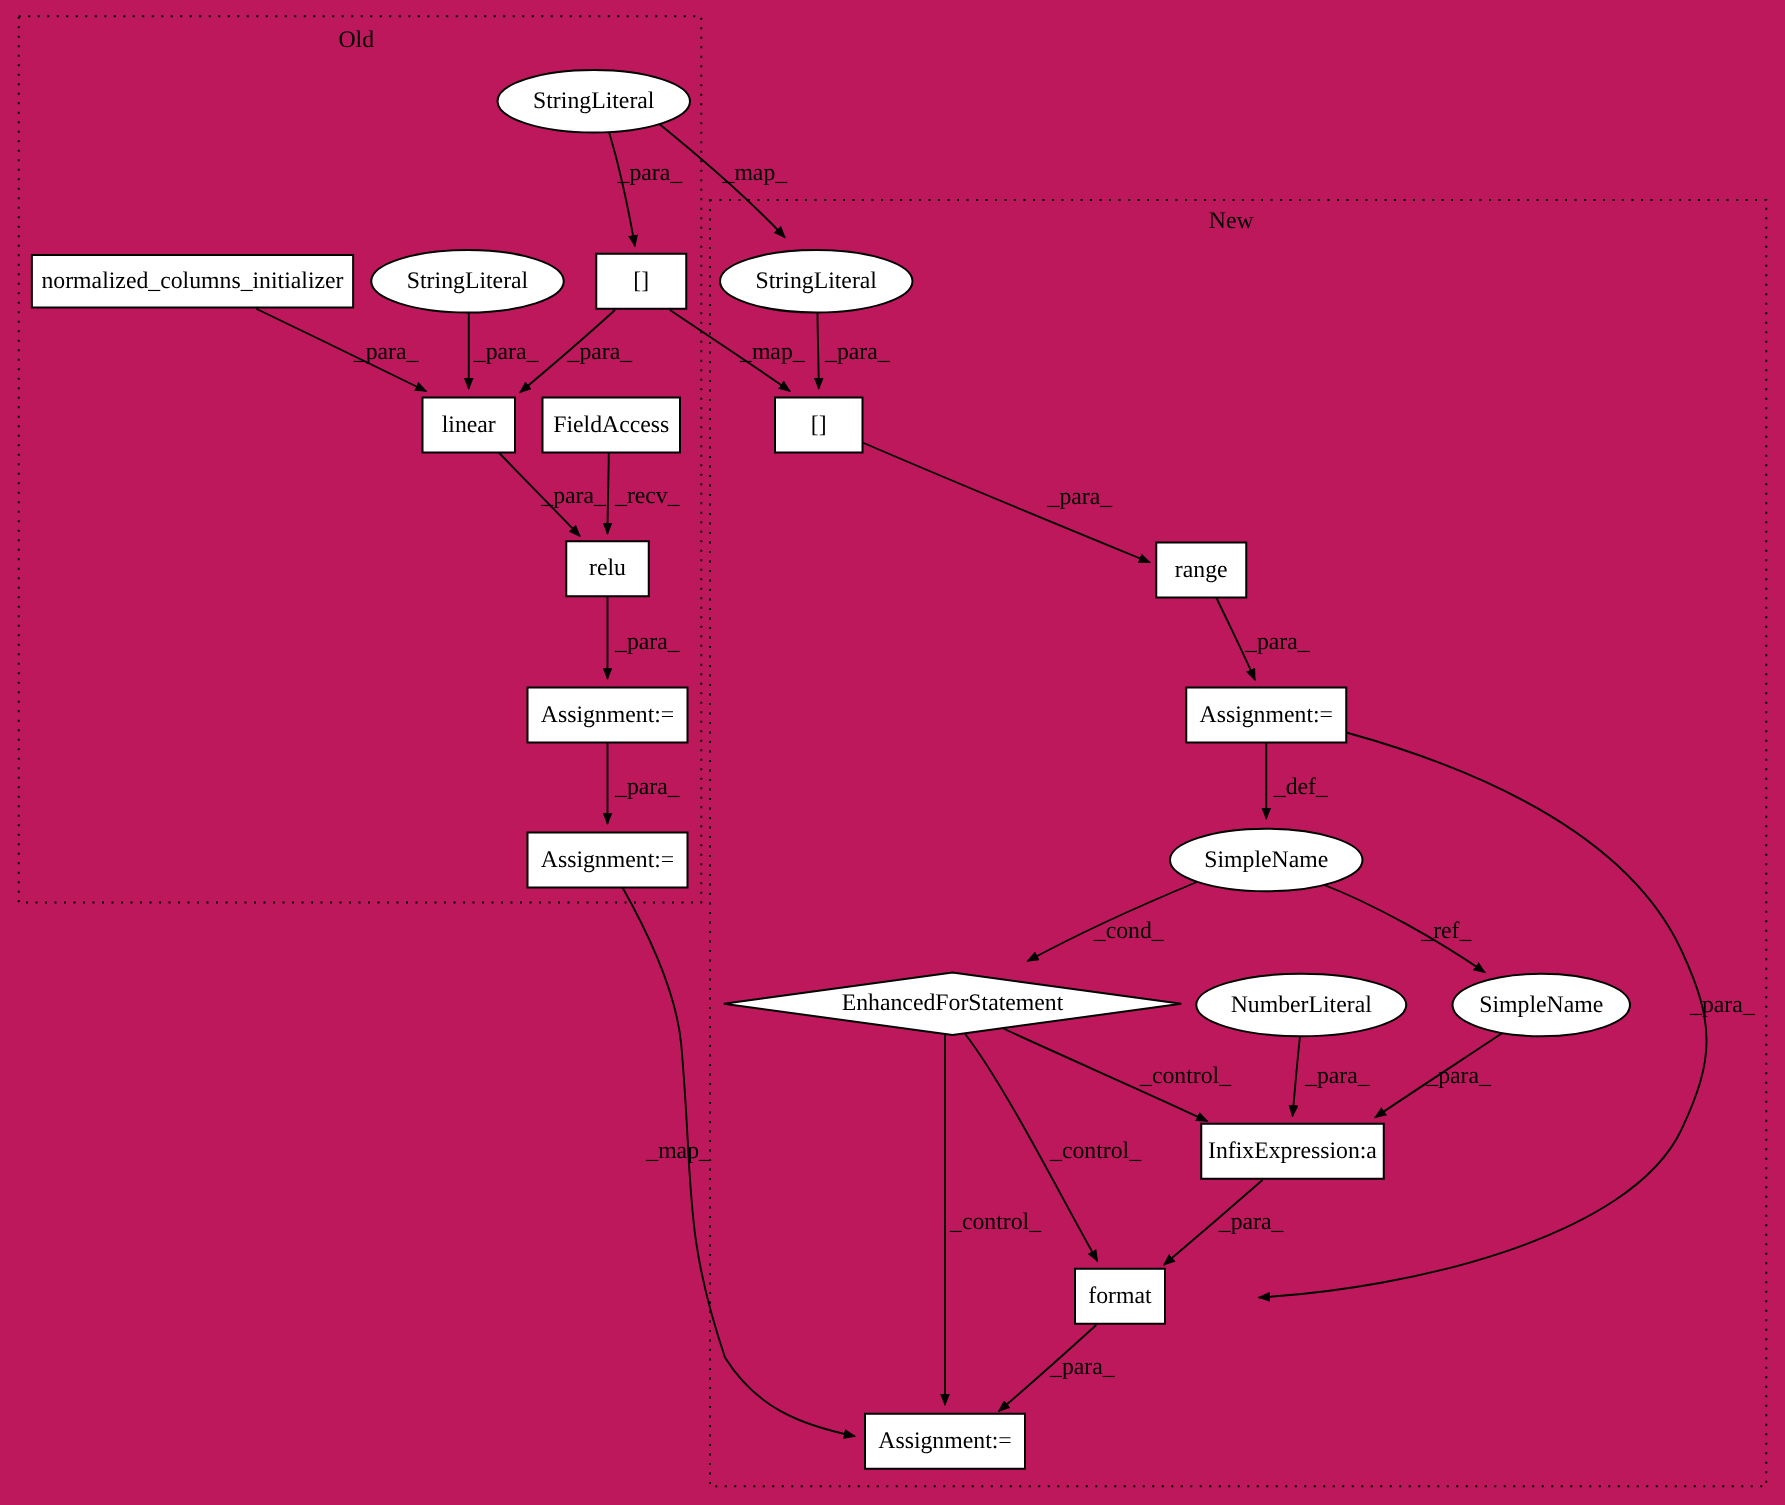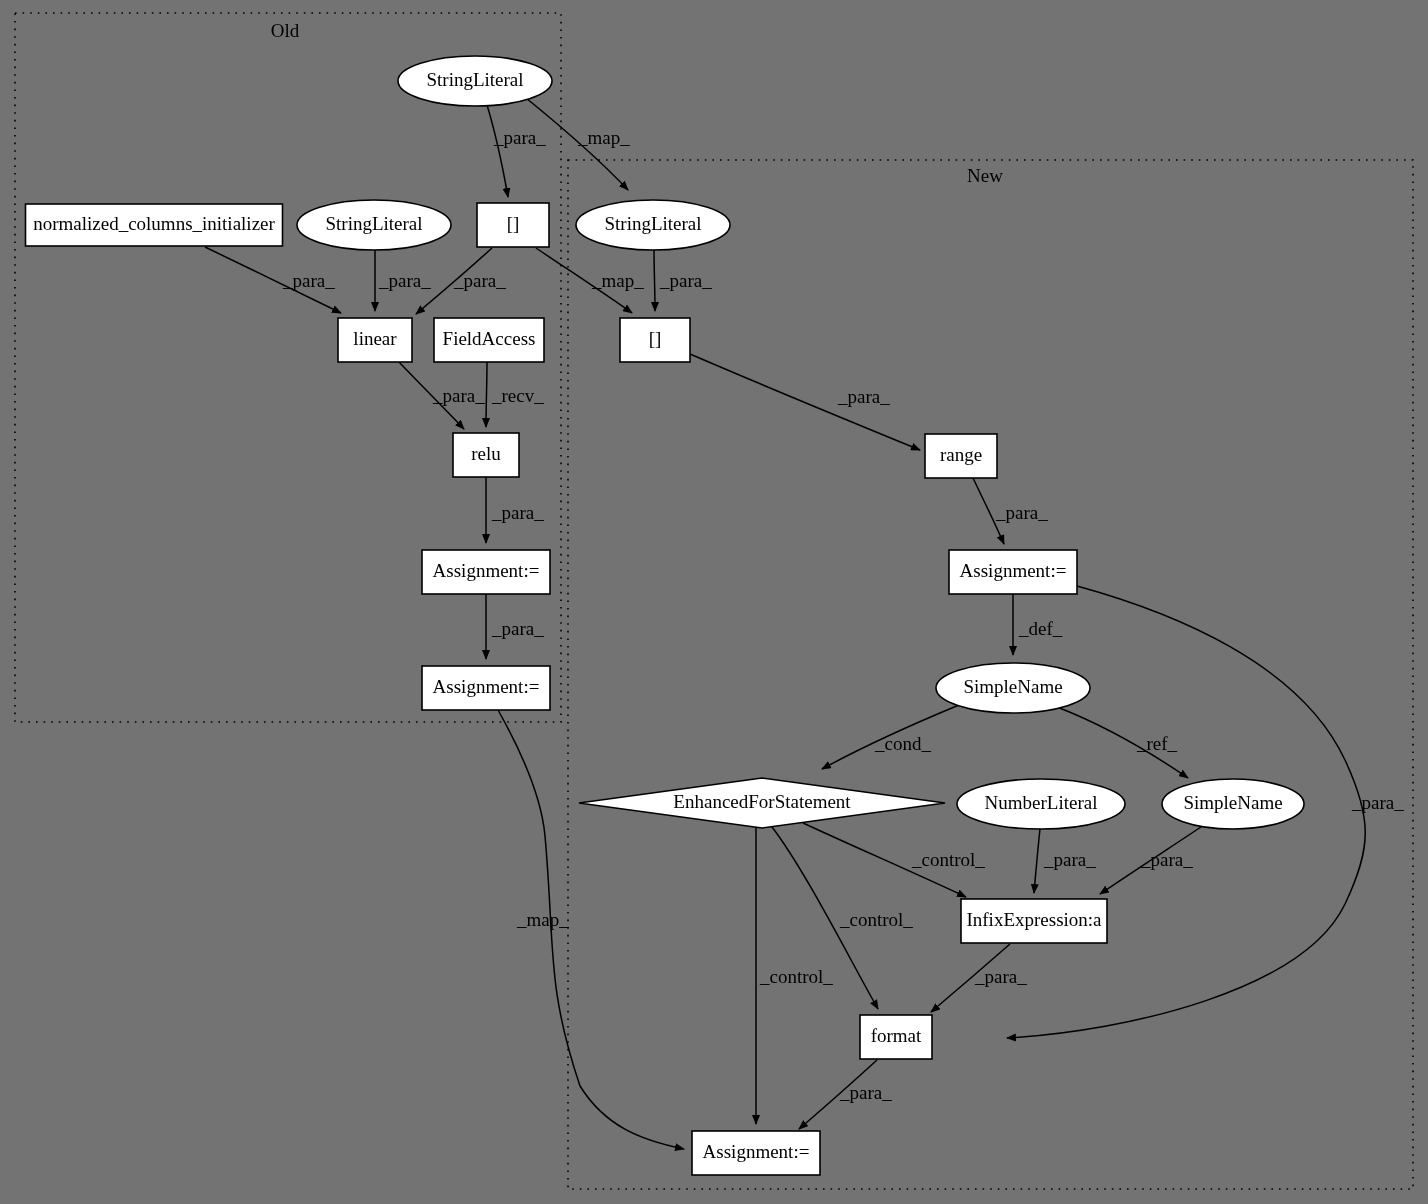--- a/index.html
+++ b/index.html
@@ -4,21 +4,21 @@
 <style>
   html, body {
     margin: 0;
     padding: 0;
     background: #ffffff;
   }
   #canvas-wrap {
     position: relative;
     width: 1428px;
     height: 1204px;
-    background: #737373;
+    background: #be185d;
     font-family: "Liberation Serif", "DejaVu Serif", serif;
     text-decoration: underline;
   }
   svg#graph {
     display: block;
     width: 1428px;
     height: 1204px;
   }
   .node-shape {
     fill: #ffffff;

